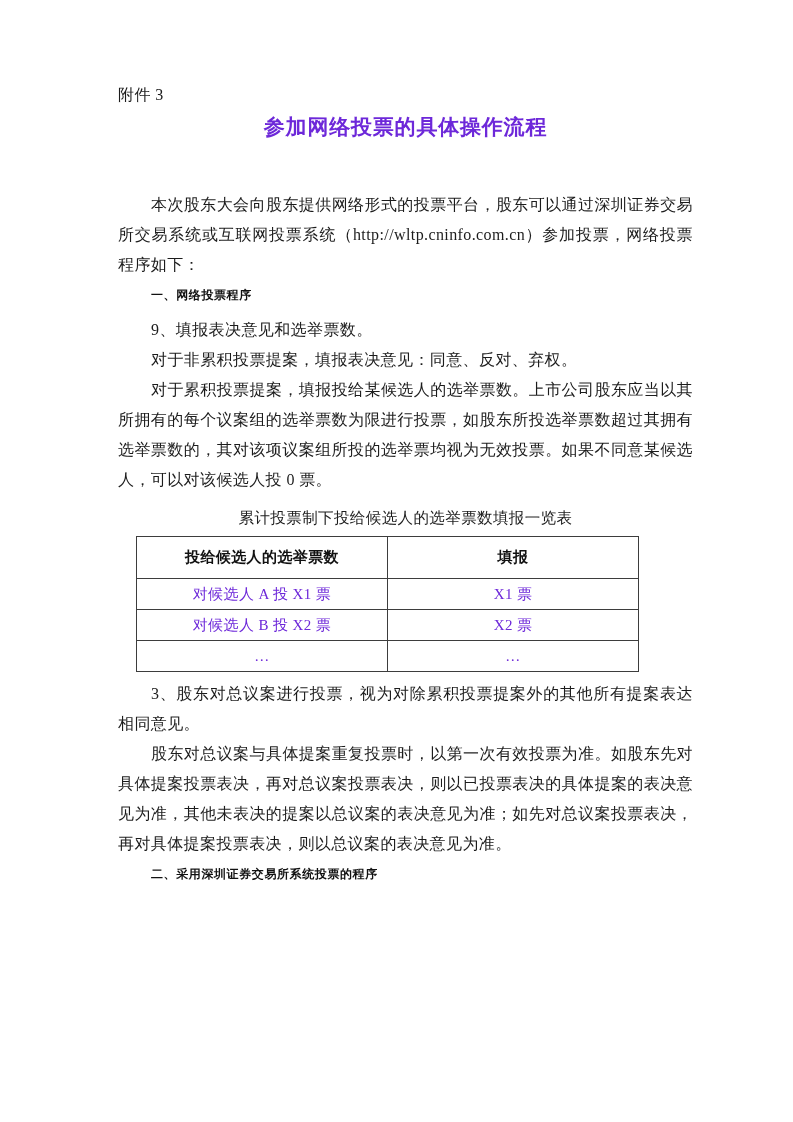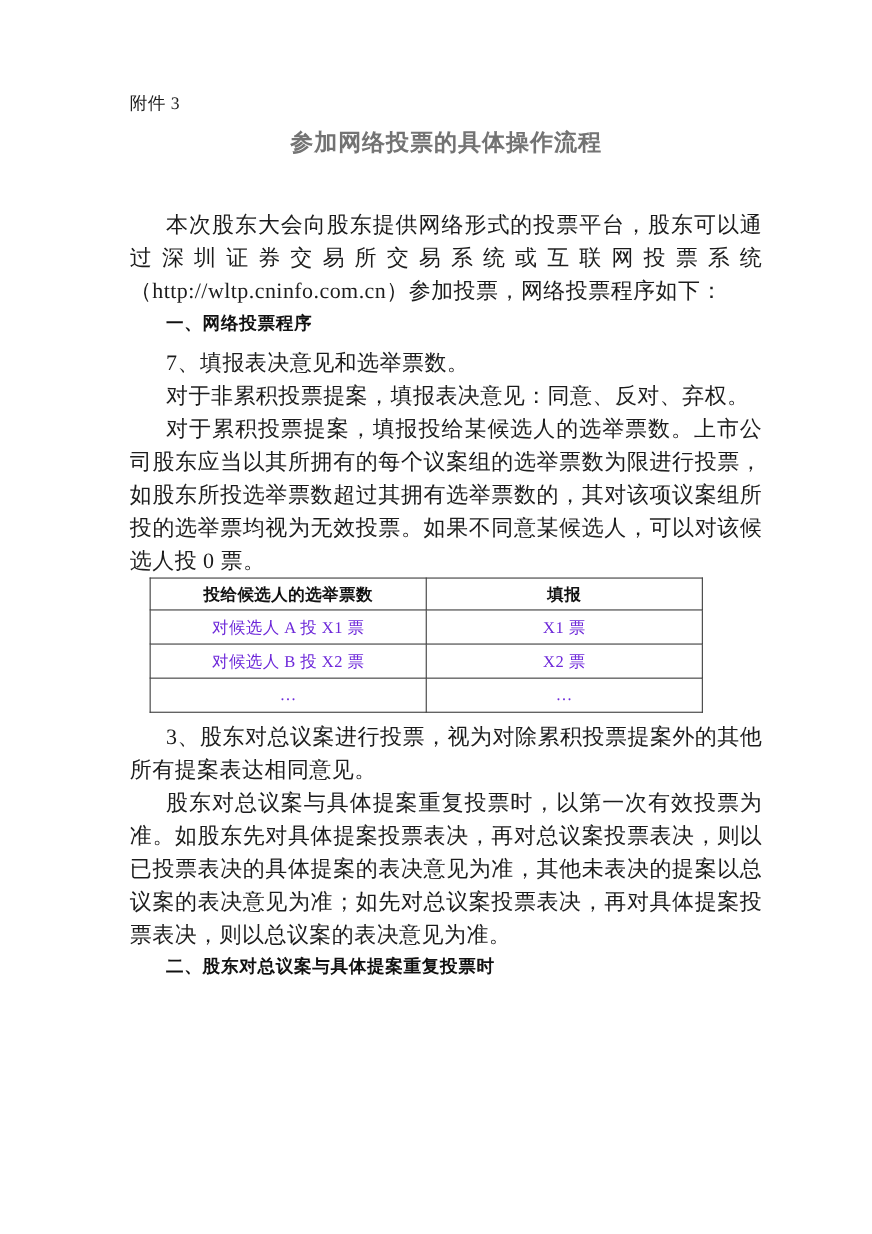--- a/index.html
+++ b/index.html
@@ -23,39 +23,39 @@
   .attachment {
     margin-top: 83px;
     font-size: 16px;
     line-height: 24px;
     letter-spacing: 0.4px;
   }
   .doc-title {
     margin-top: 6px;
     margin-bottom: 45px;
     text-align: center;
-    font-family: Liberation Serif, serif;
+    font-family: Liberation Mono, monospace;
     font-weight: bold;
     font-size: 21px;
     line-height: 32px;
     letter-spacing: 0.8px;
-    color: #737373;
+    color: #6d28d9;
   }
   p.body-line {
-    font-size: 20px;
+    font-size: 16px;
     line-height: 30px;
     letter-spacing: 0.4px;
     text-align: justify;
     text-indent: 33px;
   }
   p.sp5 { margin-top: 5px; }
   p.sec-heading {
     font-family: "Liberation Sans", "DejaVu Sans", sans-serif;
     font-weight: bold;
-    font-size: 16px;
+    font-size: 12px;
     line-height: 30px;
     letter-spacing: 0.6px;
     text-indent: 33px;
     color: #111;
   }
   p.table-caption {
     margin-top: 8px;
     margin-bottom: 3px;
     font-size: 15.5px;
     line-height: 30px;
@@ -75,46 +75,47 @@
     text-align: center;
     vertical-align: middle;
     font-size: 15px;
     letter-spacing: 0.4px;
     color: #6d28d9;
     height: 31px;
     font-weight: normal;
   }
   table.vote-table th {
     font-weight: bold;
-    height: 29px;
+    height: 42px;
     font-family: "Liberation Sans", "DejaVu Sans", sans-serif;
     color: #111;
   }
 </style>
 </head>
 <body>
 
 <div class="page">
   <div class="content">
 
     <p class="attachment">附件 3</p>
 
     <h1 class="doc-title">参加网络投票的具体操作流程</h1>
 
     <p class="body-line">本次股东大会向股东提供网络形式的投票平台，股东可以通过深圳证券交易所交易系统或互联网投票系统（http://wltp.cninfo.com.cn）参加投票，网络投票程序如下：</p>
 
     <p class="sec-heading">一、网络投票程序</p>
 
 
-    <p class="body-line sp5">7、填报表决意见和选举票数。</p>
+    <p class="body-line sp5">9、填报表决意见和选举票数。</p>
 
     <p class="body-line">对于非累积投票提案，填报表决意见：同意、反对、弃权。</p>
 
     <p class="body-line">对于累积投票提案，填报投给某候选人的选举票数。上市公司股东应当以其所拥有的每个议案组的选举票数为限进行投票，如股东所投选举票数超过其拥有选举票数的，其对该项议案组所投的选举票均视为无效投票。如果不同意某候选人，可以对该候选人投 0 票。</p>
 
+    <p class="table-caption">累计投票制下投给候选人的选举票数填报一览表</p>
 
     <table class="vote-table">
       <tbody>
           <tr>
         <th>投给候选人的选举票数</th>
         <th>填报</th>
       </tr>
       <tr>
         <td>对候选人 A 投 X1 票</td>
         <td>X1 票</td>
@@ -127,17 +128,17 @@
         <td>…</td>
         <td>…</td>
       </tr>
     </tbody>
       </table>
 
     <p class="body-line">3、股东对总议案进行投票，视为对除累积投票提案外的其他所有提案表达相同意见。</p>
 
     <p class="body-line">股东对总议案与具体提案重复投票时，以第一次有效投票为准。如股东先对具体提案投票表决，再对总议案投票表决，则以已投票表决的具体提案的表决意见为准，其他未表决的提案以总议案的表决意见为准；如先对总议案投票表决，再对具体提案投票表决，则以总议案的表决意见为准。</p>
 
-    <p class="sec-heading">二、股东对总议案与具体提案重复投票时</p>
+    <p class="sec-heading">二、采用深圳证券交易所系统投票的程序</p>
 
 
   </div>
 </div>
 
 </body></html>

